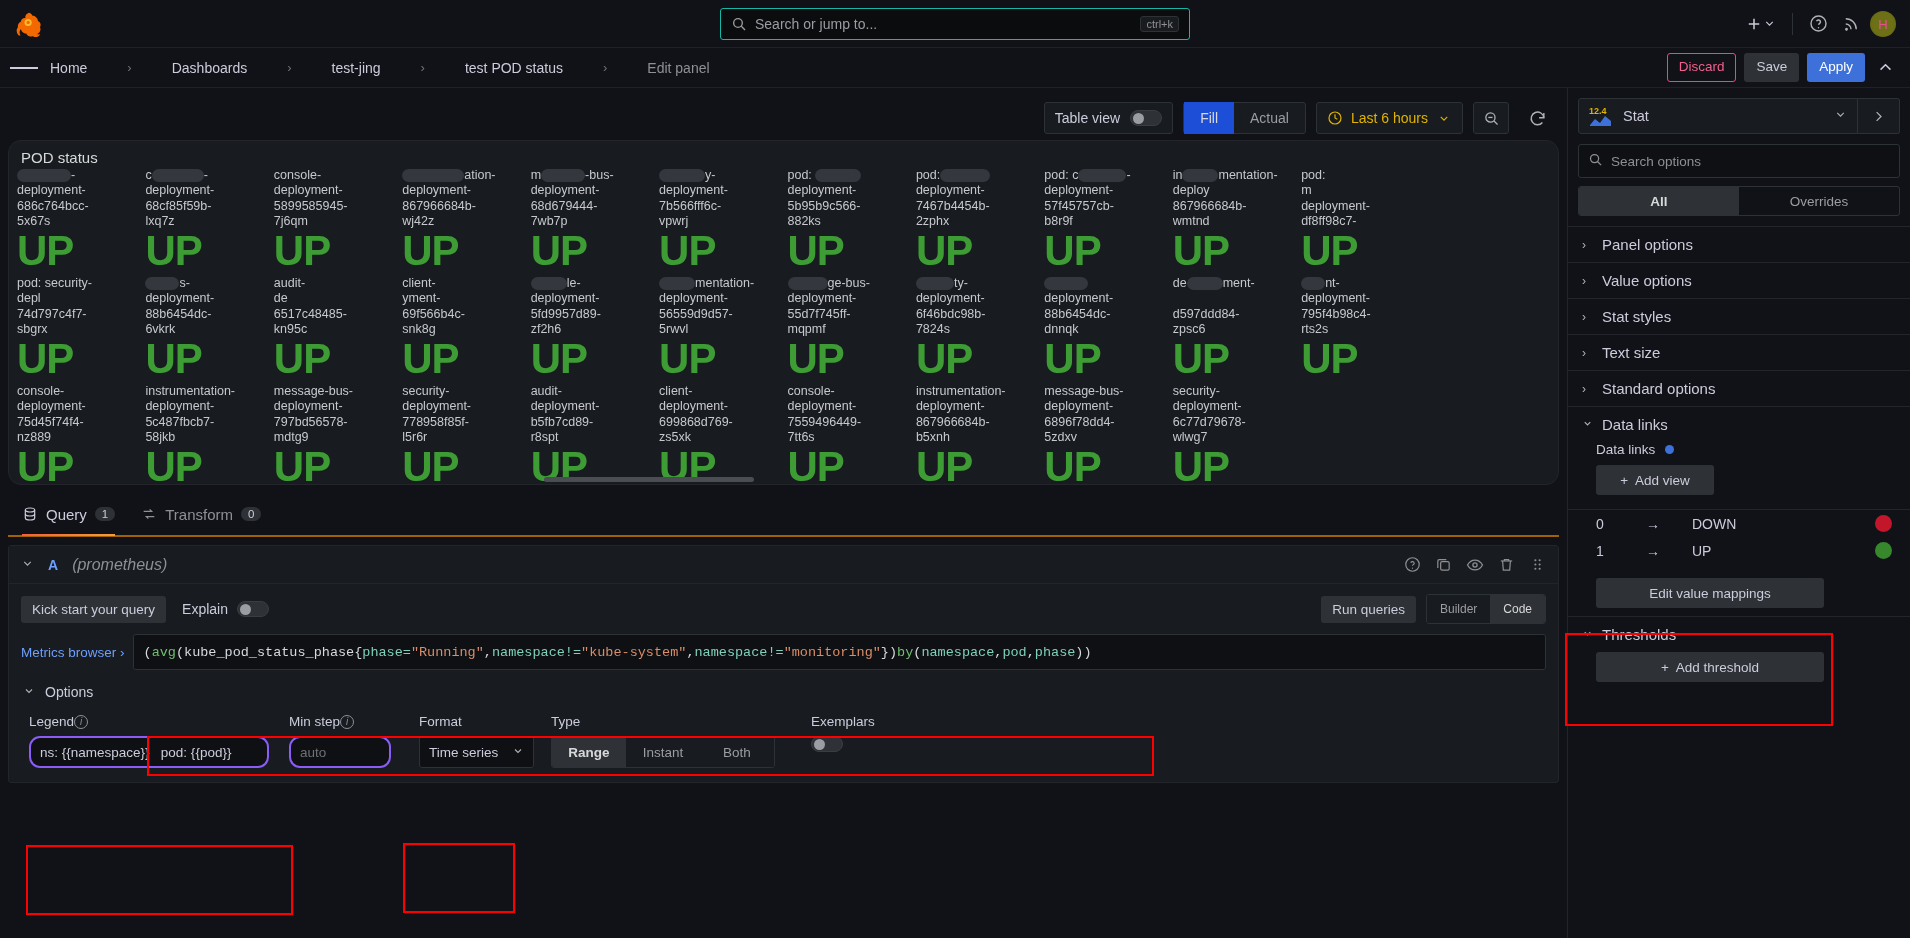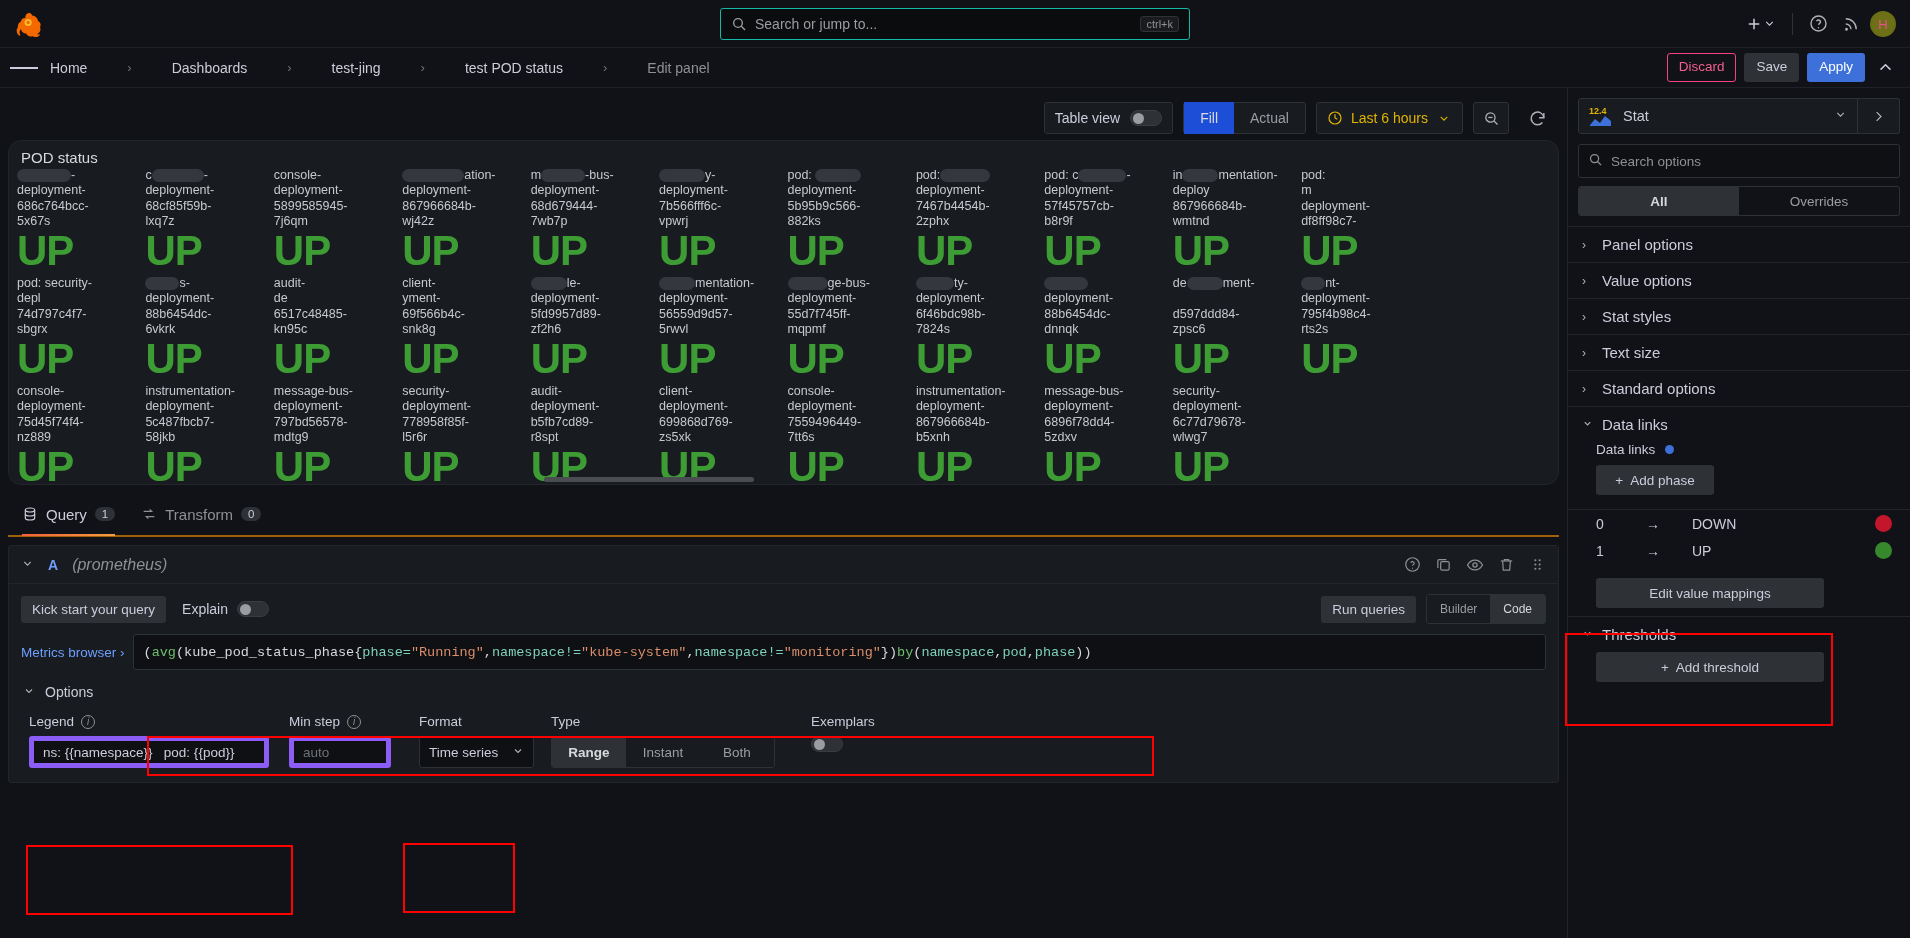--- a/index.html
+++ b/index.html
@@ -216,29 +216,29 @@
   .tk-str { color: #d98d6a; }
   .tk-lbl { color: #7fd1b9; }
   .tk-brace { color: #d6d9de; }
 
   
   #opt-section { margin-top: 14px; padding-bottom: 14px; }
   #opt-header { display: flex; align-items: center; gap: 10px; font-size: 14px; color: #ccccdc; padding-left: 2px;}
   #opt-header .chev { font-size: 11px; color:#b0b2b8;}
   #opt-fields { display: flex; gap: 0; margin-top: 14px; align-items: flex-start; }
   .field { display: flex; flex-direction: column; gap: 7px; }
-  .field-label { display: flex; align-items: center; gap: 7px; font-size: 13.5px; color: #ccccdc; }
+  .field-label { display: flex; align-items: center; font-size: 13.5px; color: #ccccdc; }
   .info-i {
     width: 14px; height: 14px; border-radius: 50%;
     border: 1px solid #8e9094; color: #8e9094;
     font-size: 10px; display: flex; align-items: center; justify-content: center;
     font-style: italic;
   }
   .inp {
-    background: #0e1013; border: 5px solid #8b5cf6; border-radius: 3px;
+    background: #0e1013; border: 2px solid #8b5cf6; border-radius: 11px;
     height: 32px; padding: 0 9px; color: #ccccdc; font-size: 13.5px;
     font-family: "Liberation Sans", sans-serif; outline: none;
   }
   .inp::placeholder { color: #6e7277; }
   .select-box {
     background: #0e1013; border: 1px solid #2c3235; border-radius: 3px;
     height: 32px; padding: 0 9px; color: #ccccdc; font-size: 13.5px;
     display: flex; align-items: center; gap: 10px; cursor: pointer; min-width: 115px;
   }
   .select-box .cd { margin-left: auto; font-size: 11px; color:#b0b2b8;}
@@ -843,21 +843,21 @@
           </span>
           <span class="t">Data links</span>
         </div>
         <div class="opt-group-body">
           <div class="dl-label-row">
             <span>Data links</span>
             <span class="blue-dot"></span>
           </div>
           <button class="wide-btn addlink-btn">
             <span>+</span>
-            <span>Add phase</span>
+            <span>Add view</span>
           </button>
         </div>
       </div>
 
       <div class="opt-group" style="position:relative;">
         <div class="opt-group-body" style="padding-bottom:8px;">
           <div class="vm-row">
             <span class="vm-from">0</span>
             <span class="vm-arrow">→</span>
             <span class="vm-to">DOWN</span>

